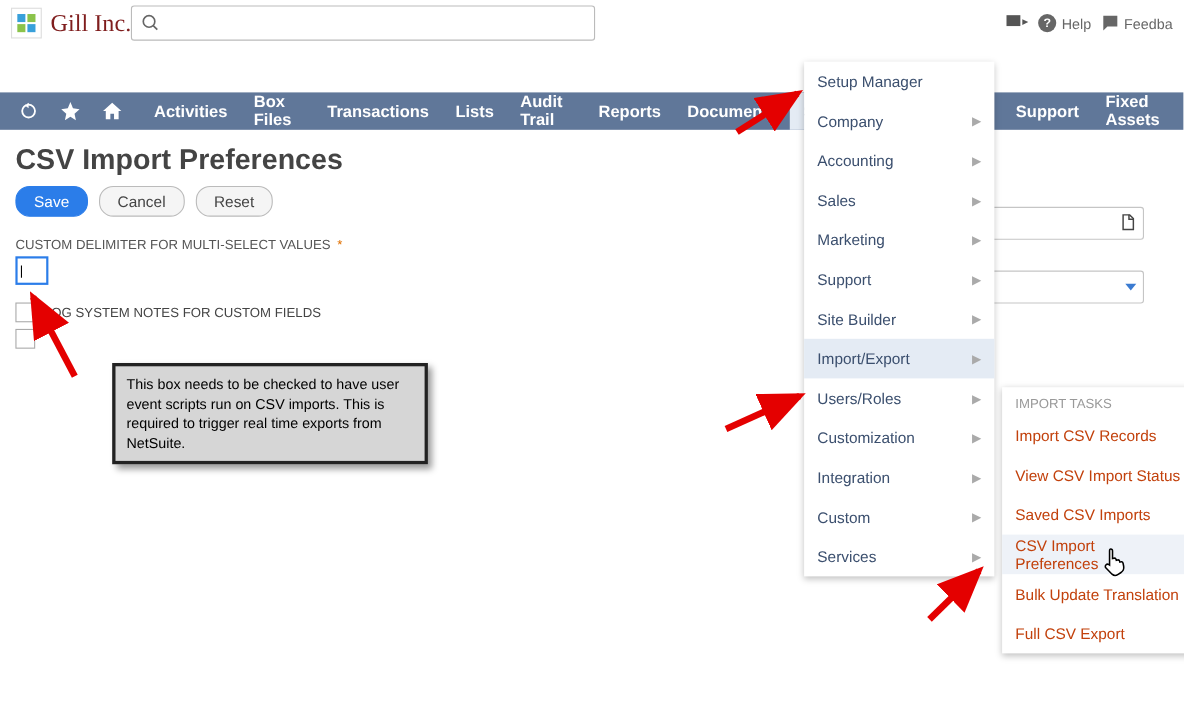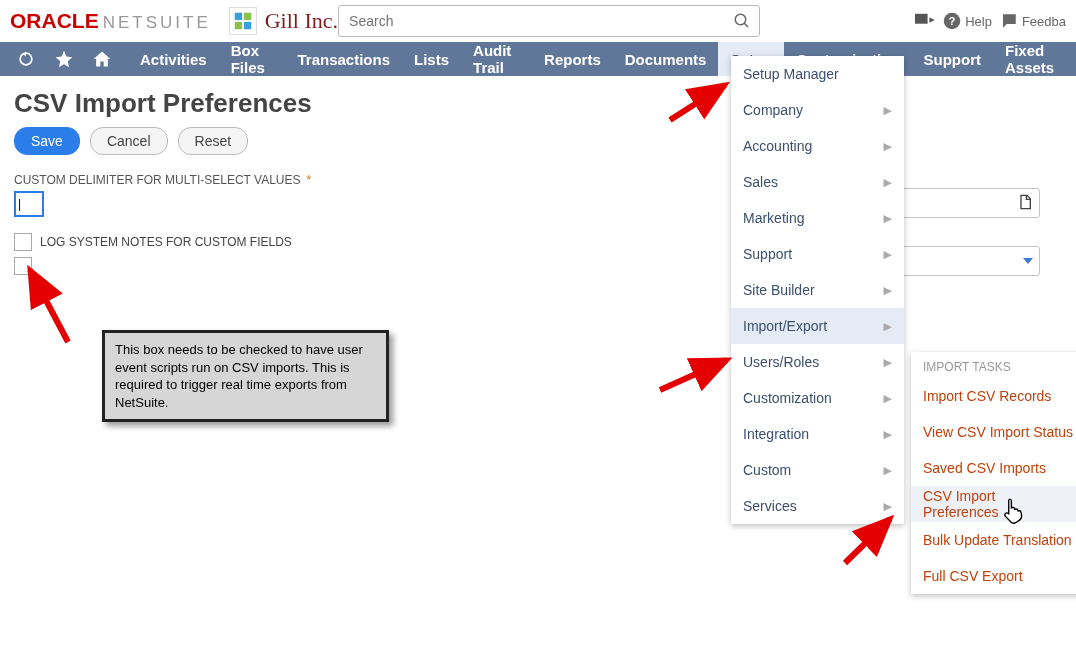--- a/index.html
+++ b/index.html
@@ -41,20 +41,21 @@
   .search-icon { width:18px; height:18px; color:#666; }
   .header-right { margin-left: auto; display:flex; align-items:center; gap:8px; color:#666; }
   .header-right-item { display:flex; align-items:center; gap:4px; font-size:13px; }
   .topbar {
     background: #607799;
     height: 34px;
     display: flex;
     align-items: center;
     color: #fff;
     position: relative;
+    margin-top: 42px;
   }
   .topbar-icons { display:flex; align-items:center; gap:18px; padding:0 16px; }
   .topbar-icons svg { width:20px; height:20px; fill:#fff; }
   .main-nav { display:flex; align-items:center; height:100%; }
   .main-nav-item {
     padding: 0 12px;
     height: 100%;
     display:flex;
     align-items:center;
     color:#fff;
@@ -135,37 +136,32 @@
   .side-box1 { top:188px; left:887px; width:145px; }
   .side-box2 { top:246px; left:887px; width:145px; }
   .caret { width:0;height:0;border-left:5px solid transparent;border-right:5px solid transparent;border-top:6px solid #3b7bd1; }
   .doc-icon svg { width:16px; height:16px; fill:#444; }
   .red-arrow { position:absolute; }
 </style>
 </head>
 <body>
 
 <div class="header-top">
-  <div class="logo-block">
-    <span class="oracle-logo">ORACLE</span>
-    <span class="netsuite-logo">NETSUITE</span>
-  </div>
   <div class="company">
     <span class="company-icon">
       <svg viewBox="0 0 24 24">
           <rect x="3" y="3" width="8" height="8" fill="#38a0da"></rect>
           <rect x="13" y="3" width="8" height="8" fill="#8bc34a"></rect>
           <rect x="3" y="13" width="8" height="8" fill="#8bc34a"></rect>
           <rect x="13" y="13" width="8" height="8" fill="#38a0da"></rect>
         </svg>
     </span>
     <span>Gill Inc.</span>
   </div>
   <div class="search-box">
-    <input class="search-input" placeholder="Search" style="">
     <svg class="search-icon" viewBox="0 0 24 24" fill="none" stroke="#666" stroke-width="2">
         <circle cx="10" cy="10" r="7"></circle>
         <line x1="20" y1="20" x2="15" y2="15"></line>
       </svg>
   </div>
   <div class="header-right">
     <span class="header-right-item">
       <svg width="22" height="18" viewBox="0 0 24 20" fill="#555">
           <rect x="2" y="2" width="14" height="11"></rect>
           <polygon points="18,6 24,9 18,12"></polygon>

